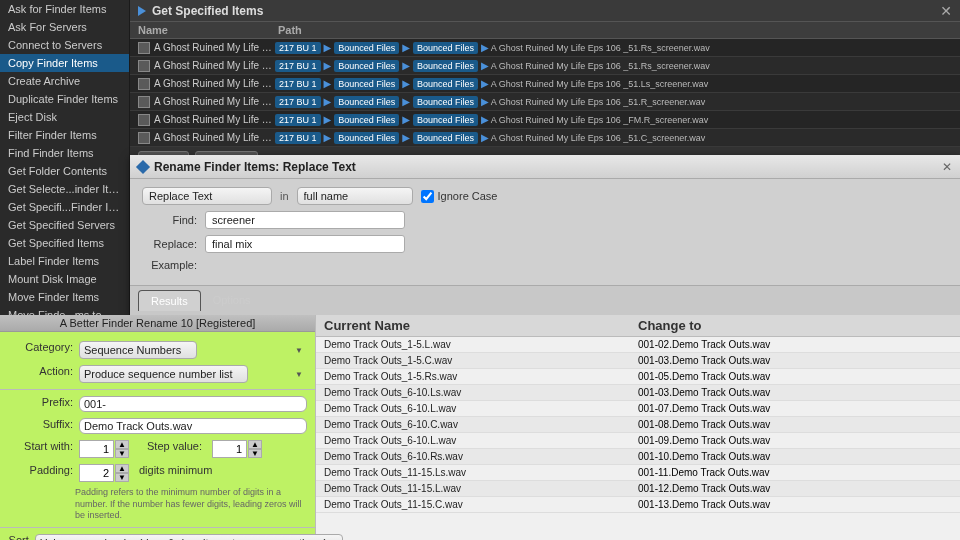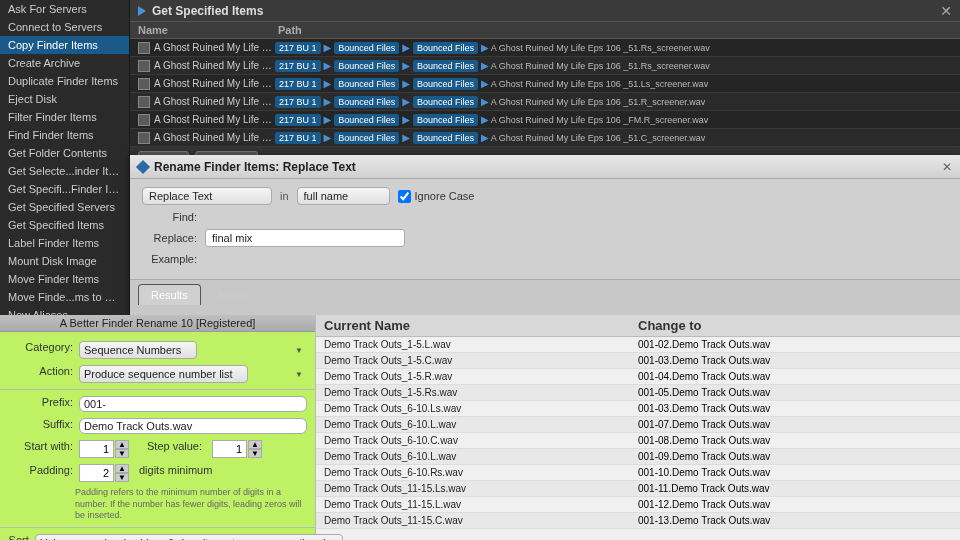--- a/index.html
+++ b/index.html
@@ -259,21 +259,21 @@
       color: #555;
       font-size: 11px;
     }
     .full-name-select {
       background: linear-gradient(#f5f5f5, #e0e0e0);
       border: 1px solid #aaa;
       border-radius: 4px;
       padding: 2px 6px;
       font-size: 11px;
       color: #222;
-      width: 93px;
+      width: 116px;
       appearance: none;
     }
     .checkbox-label {
       display: flex;
       align-items: center;
       gap: 4px;
       color: #333;
       font-size: 11px;
     }
     .checkbox-label input { margin: 0; }
@@ -454,20 +454,23 @@
       font-size: 8px;
       color: #555;
     }
     select { padding-right: 14px !important; }
   </style>
 </head>
 <body>
 
 <div class="sidebar">
   <div class="sidebar-item">
+    <span>Ask for Finder Items</span>
+  </div>
+  <div class="sidebar-item">
     <span>Ask For Servers</span>
   </div>
   <div class="sidebar-item">
     <span>Connect to Servers</span>
   </div>
   <div class="sidebar-item selected">
     <span>Copy Finder Items</span>
   </div>
   <div class="sidebar-item">
     <span>Create Archive</span>
@@ -650,20 +653,21 @@
           <option>full name</option>
         </select>
       </div>
       <label class="checkbox-label">
         <input type="checkbox" checked="" style="">
         <span>Ignore Case</span>
       </label>
     </div>
     <div class="rename-row">
       <span class="rename-label">Find:</span>
+      <input class="rename-input" type="text" value="screener" style="">
     </div>
     <div class="rename-row">
       <span class="rename-label">Replace:</span>
       <input class="rename-input" type="text" value="final mix" style="">
     </div>
     <div class="rename-row">
       <span class="rename-label">Example:</span>
     </div>
   </div>
   <div class="tabs-bar" style="background:#c8c8c8; border-top:1px solid #aaa;">
@@ -755,24 +759,20 @@
     <div class="filelist-body" id="filelist-body">
         <div class="file-list-row">
           <span class="file-current">Demo Track Outs_1-5.L.wav</span>
           <span class="file-changeto">001-02.Demo Track Outs.wav</span>
         </div>
         <div class="file-list-row">
           <span class="file-current">Demo Track Outs_1-5.C.wav</span>
           <span class="file-changeto">001-03.Demo Track Outs.wav</span>
         </div>
         <div class="file-list-row">
-          <span class="file-current">Demo Track Outs_1-5.R.wav</span>
-          <span class="file-changeto">001-04.Demo Track Outs.wav</span>
-        </div>
-        <div class="file-list-row">
           <span class="file-current">Demo Track Outs_1-5.Rs.wav</span>
           <span class="file-changeto">001-05.Demo Track Outs.wav</span>
         </div>
         <div class="file-list-row">
           <span class="file-current">Demo Track Outs_6-10.Ls.wav</span>
           <span class="file-changeto">001-03.Demo Track Outs.wav</span>
         </div>
         <div class="file-list-row">
           <span class="file-current">Demo Track Outs_6-10.L.wav</span>
           <span class="file-changeto">001-07.Demo Track Outs.wav</span>

